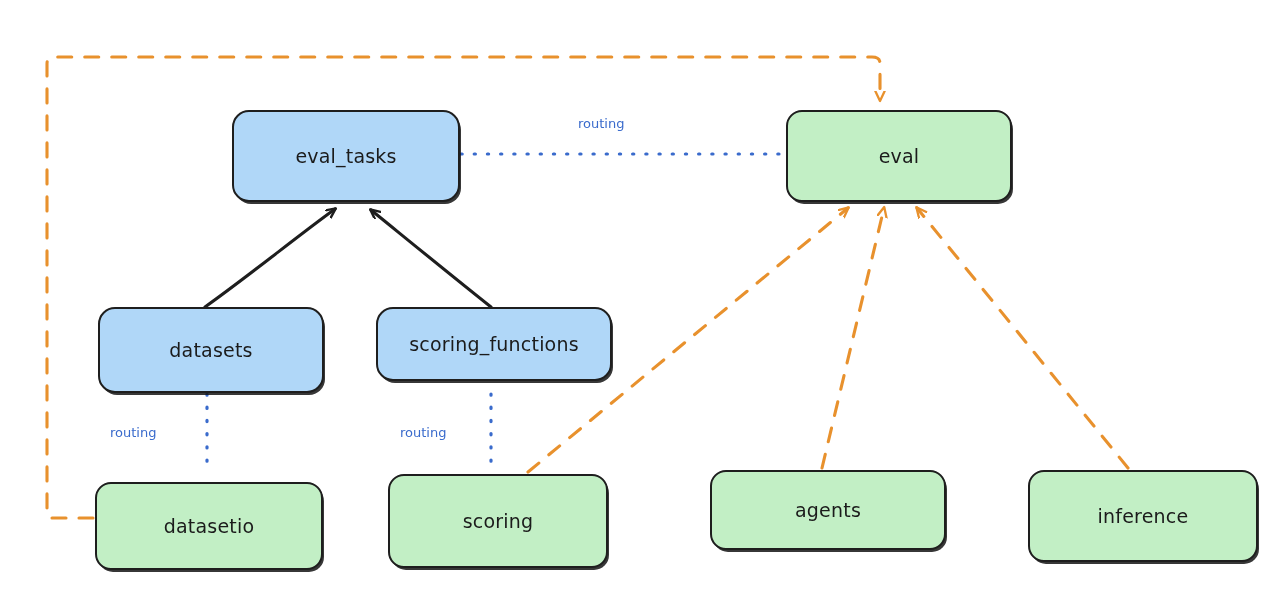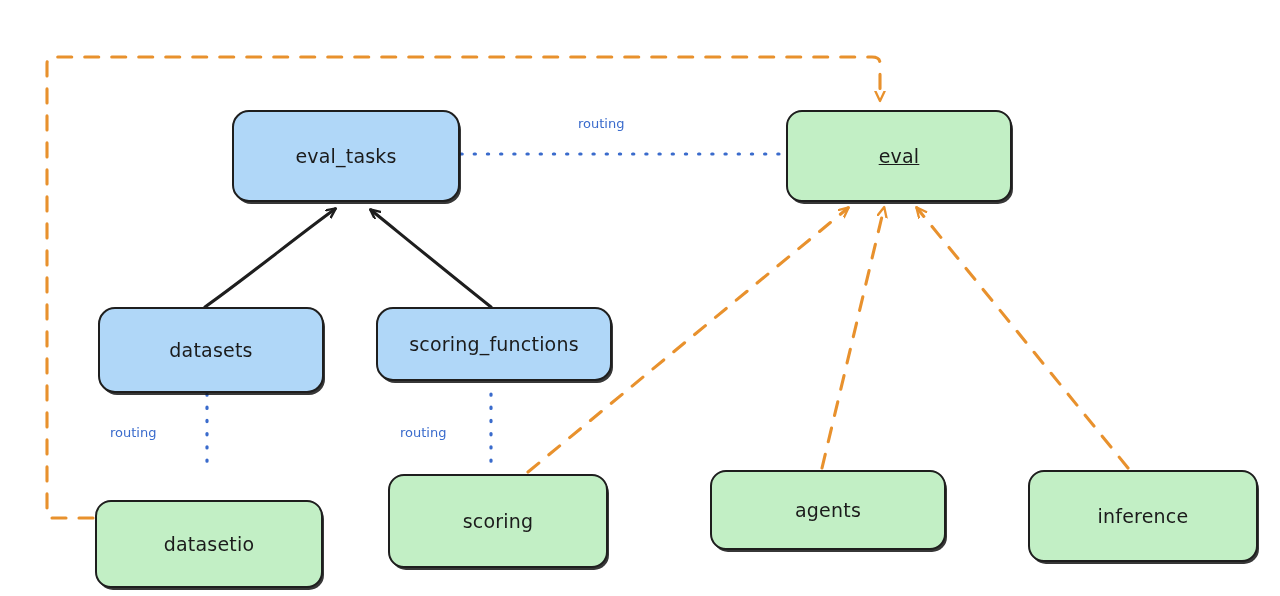--- a/index.html
+++ b/index.html
@@ -92,27 +92,27 @@
     <g>
       <path d="M822,468 L884,208" fill="none" stroke="#e8912d" stroke-width="3.1" stroke-linecap="round" stroke-dasharray="14 13" marker-end="url(#arrow-orange)"></path>
     </g>
     <g>
       <path d="M1128,468 L917,208" fill="none" stroke="#e8912d" stroke-width="3.1" stroke-linecap="round" stroke-dasharray="14 13" marker-end="url(#arrow-orange)"></path>
     </g>
   </svg>
 
   <div class="node blue" style="left:232px;  top:110px; width:228px; height:92px;">eval_tasks</div>
 
-  <div class="node green" style="left:786px;  top:110px; width:226px; height:92px;text-decoration:underline;">eval</div>
+  <div class="node green" style="left:786px;  top:110px; width:226px; height:92px;">eval</div>
 
   <div class="node blue" style="left:98px;   top:307px; width:226px; height:86px;">datasets</div>
 
   <div class="node blue" style="left:376px;  top:307px; width:236px; height:74px;">scoring_functions</div>
 
-  <div class="node green" style="left:95px;   top:500px; width:228px; height:88px;">datasetio</div>
+  <div class="node green" style="left:95px;   top:482px; width:228px; height:88px;">datasetio</div>
 
   <div class="node green" style="left:388px;  top:474px; width:220px; height:94px;">scoring</div>
 
   <div class="node green" style="left:710px;  top:470px; width:236px; height:80px;">agents</div>
 
   <div class="node green" style="left:1028px; top:470px; width:230px; height:92px;">inference</div>
 
   <div class="edge-label" style="left:578px; top:116px;">routing</div>
 
   <div class="edge-label" style="left:110px; top:425px;">routing</div>

